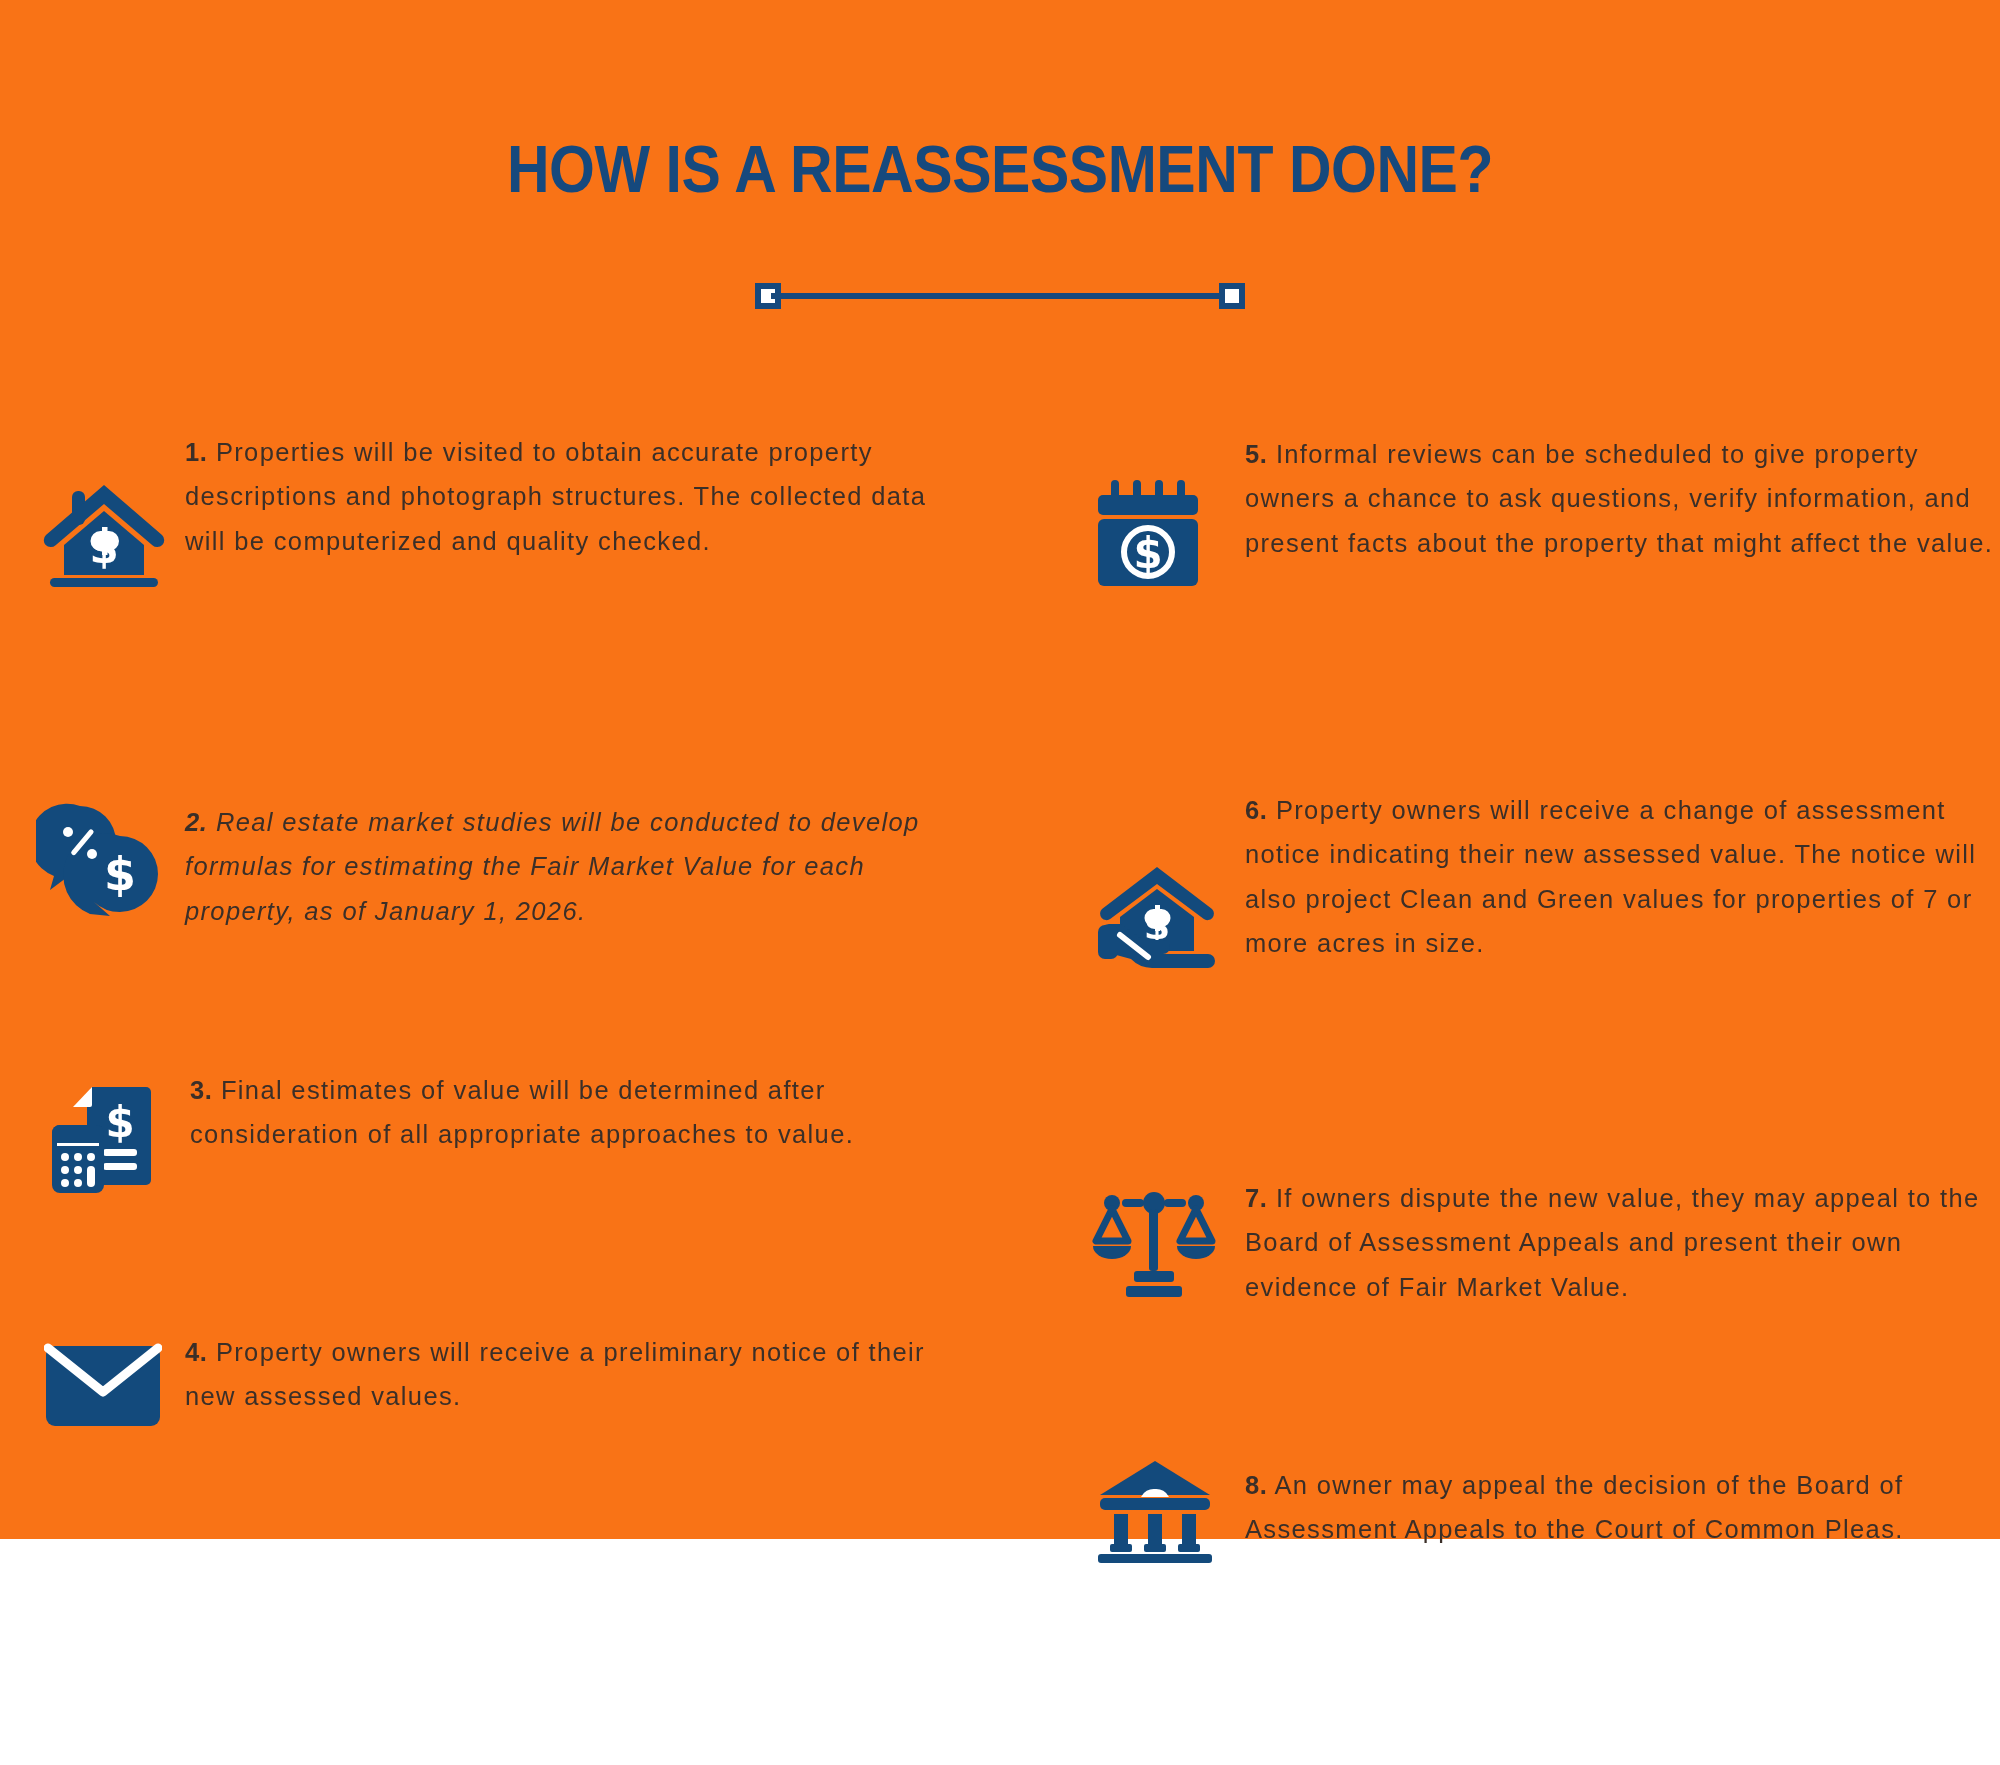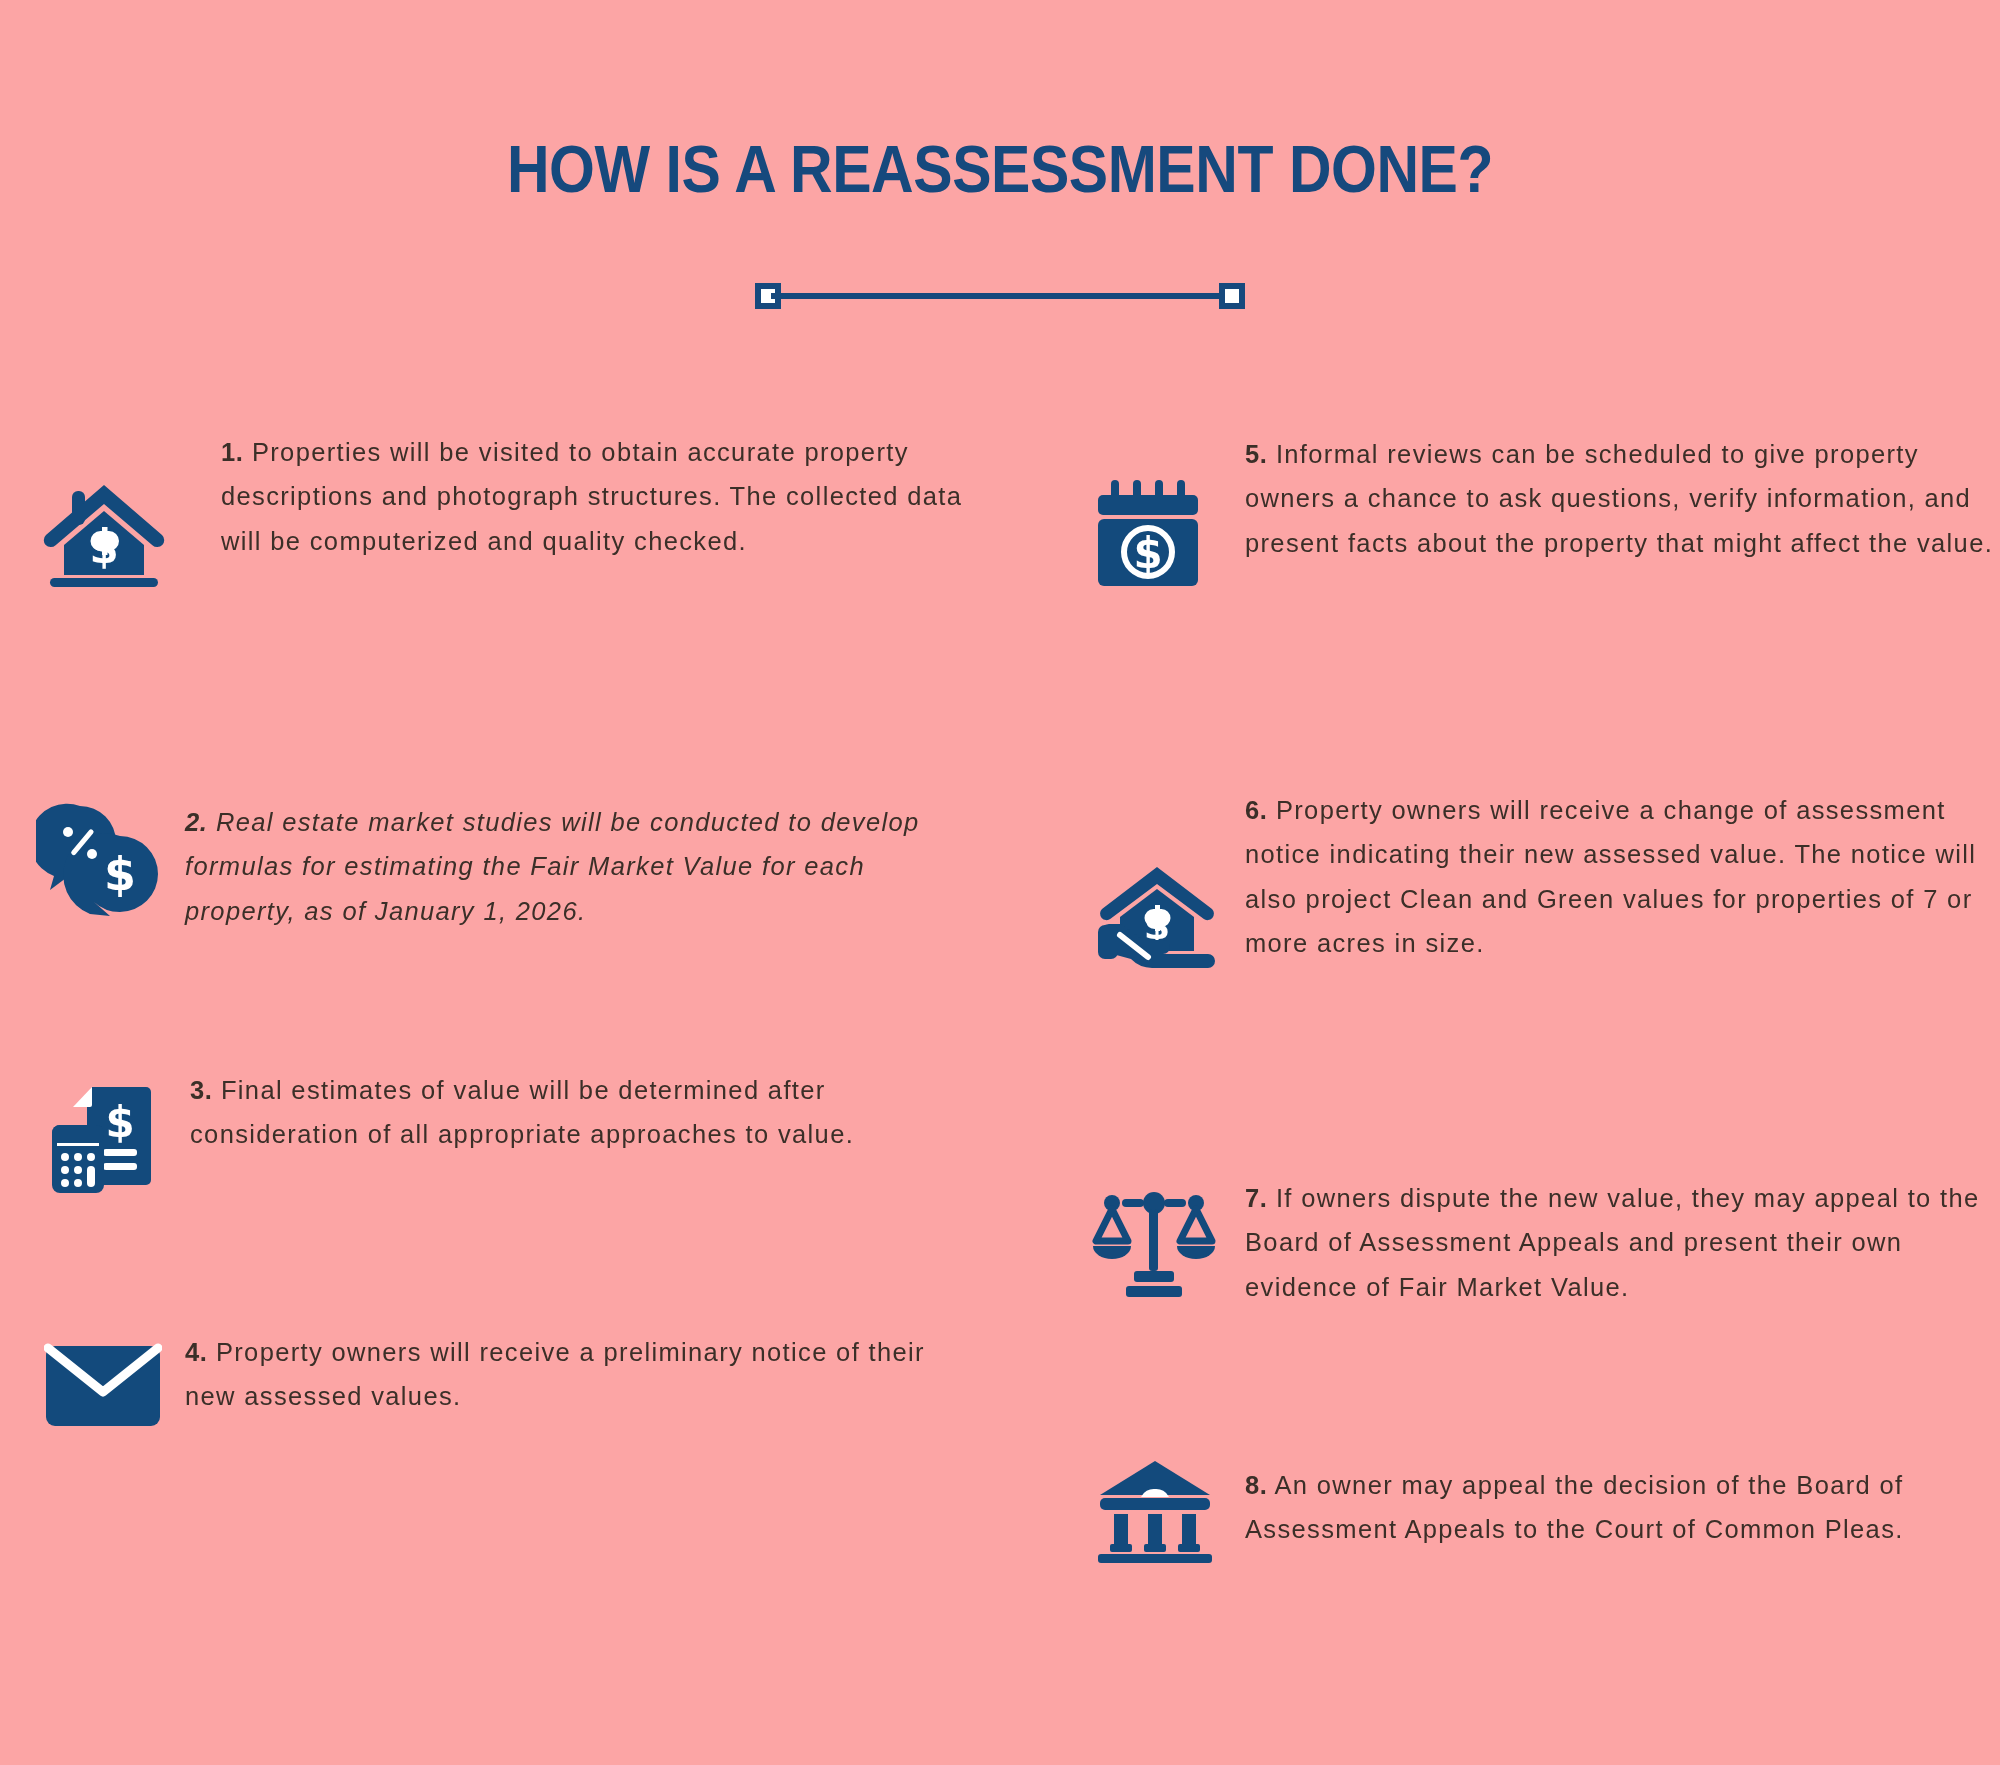--- a/index.html
+++ b/index.html
@@ -2,21 +2,21 @@
 <html><head>
 <meta charset="utf-8">
 <style>
   html,body{margin:0;padding:0;}
   body{
     width:2000px;height:1765px;
     background:#ffffff;
     font-family:"DejaVu Sans", sans-serif;
     overflow:hidden;
   }
-  .page{position:relative;width:2000px;height:1765px;background:#fca5a5;}
+  .page{position:relative;width:2000px;height:1539px;background:#f97316;}
 
   
   .title{
     position:absolute;left:0;top:135px;width:2000px;
     text-align:center;
     font-family:"Liberation Sans", sans-serif;
     font-weight:700;
     font-size:67px;
     line-height:1;
     letter-spacing:-0.5px;
@@ -48,21 +48,21 @@
     font-family:"Liberation Sans", sans-serif;
     font-size:25.5px;
     line-height:1.74;
     letter-spacing:1.35px;
     color:#3b2f28;
     font-weight:400;
   }
   .body b{font-weight:700;letter-spacing:0.6px;}
 
   
-  #item1{left:185px;top:430px;width:760px;margin-left:36px;}
+  #item1{left:185px;top:430px;width:760px;}
   #item2{left:185px;top:800px;width:760px;font-style:italic;}
   #item3{left:190px;top:1068px;width:760px;}
   #item4{left:185px;top:1330px;width:760px;justify-content:flex-end;}
 
   
   #item5{left:245px;top:432px;width:760px;}
   #item6{left:245px;top:788px;width:760px;}
   #item7{left:245px;top:1176px;width:760px;}
   #item8{left:245px;top:1463px;width:760px;}
 

